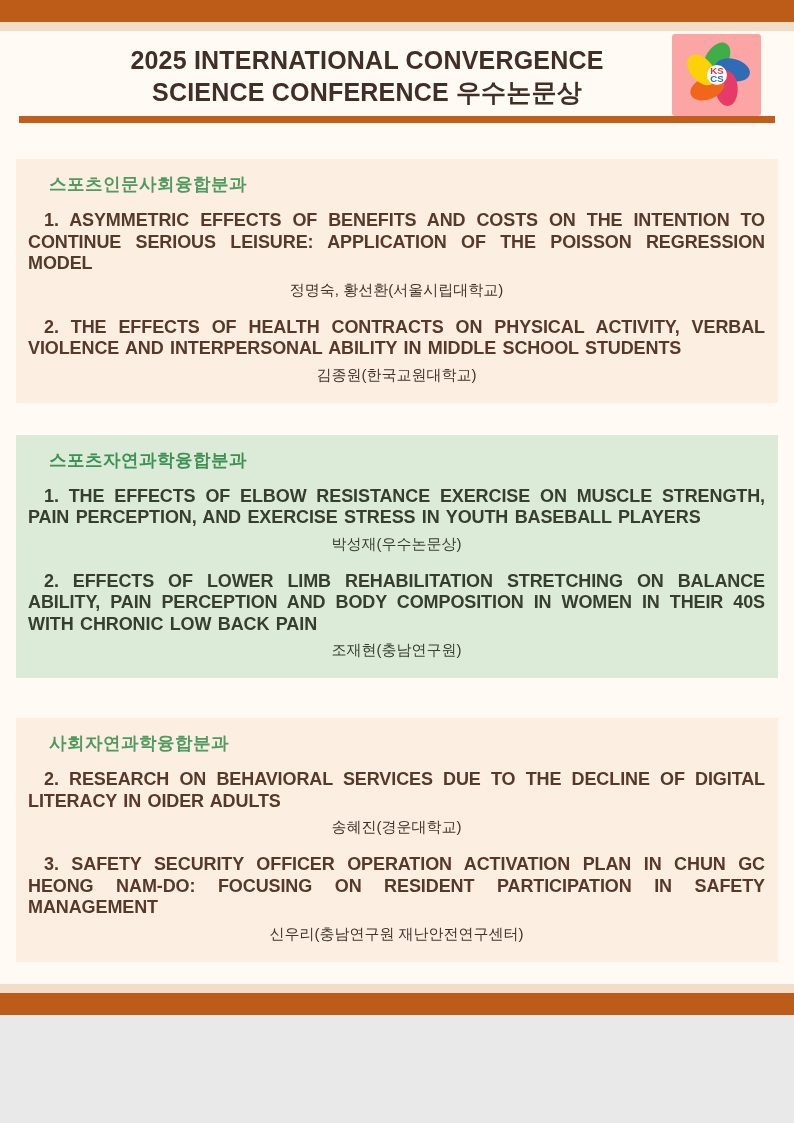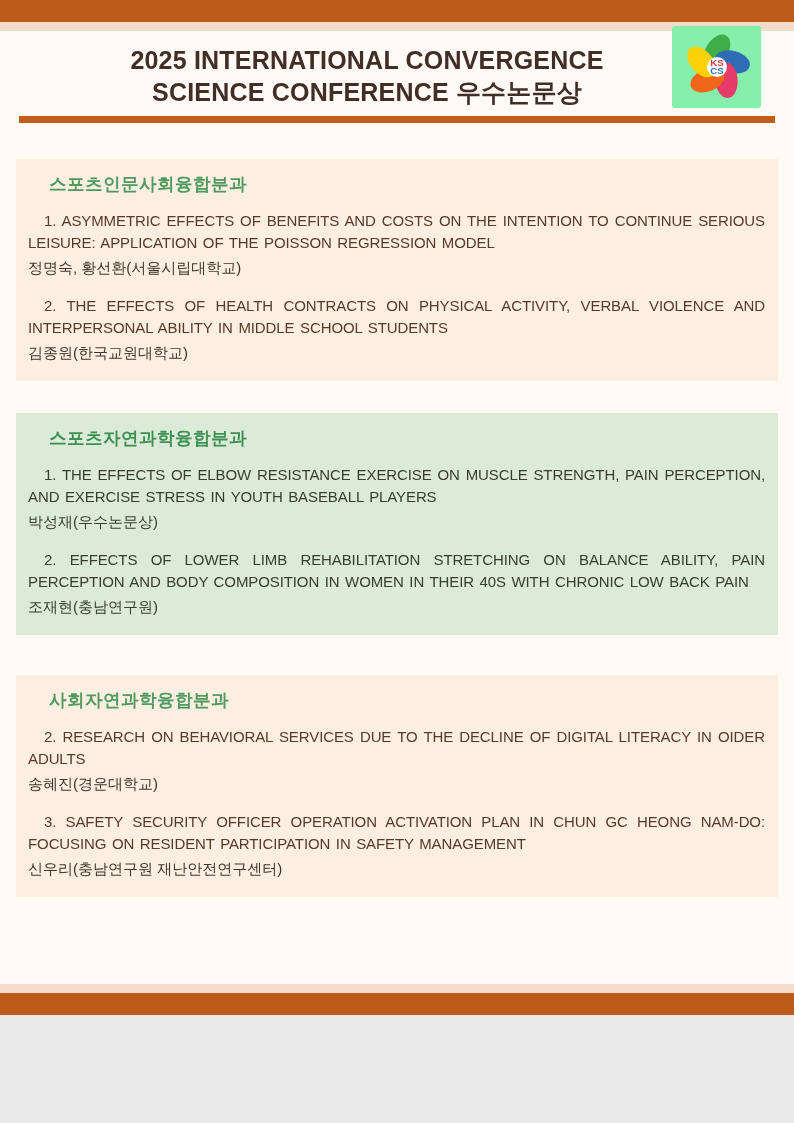--- a/index.html
+++ b/index.html
@@ -41,25 +41,25 @@
     padding-right: 60px;
     text-align: center;
     color: var(--title-color, #402E27);
     font-size: 25px;
     font-weight: bold;
     line-height: 32px;
     letter-spacing: 0.2px;
   }
   .logo-box {
     position: absolute;
-    top: 26px;
+    top: 34px;
     right: 33px;
     width: 89px;
     height: 82px;
-    background: #86efac;
+    background: #fca5a5;
     border-radius: 3px;
     display: flex;
     align-items: center;
     justify-content: center;
   }
   .logo-box svg { width: 76px; height: 74px; }
 
   .divider-rule {
     margin: 0 19px;
     height: 7px;
@@ -81,34 +81,34 @@
     font-weight: bold;
     letter-spacing: 0.5px;
     margin: 0 0 14px 21px;
   }
 
   .paper { margin-top: 17px; }
   .paper:first-of-type { margin-top: 0; }
 
   .paper-title {
     color: var(--sec-text, #57392B);
-    font-size: 15px;
-    font-weight: normal;
+    font-size: 18px;
+    font-weight: bold;
     line-height: 21.5px;
     letter-spacing: -0.1px;
     word-spacing: 1.5px;
     text-align: justify;
     text-align-last: left;
     text-indent: 16px;
   }
   .paper-authors {
     color: var(--sec-author, #3F332B);
     font-size: 15px;
     line-height: 20px;
-    text-align: left;
+    text-align: center;
     margin-top: 5px;
   }
 
   .logo-center-text {
     font-size: 13px; font-weight: bold; line-height: 11px;
   }
 </style>
 </head>
 <body>
 

